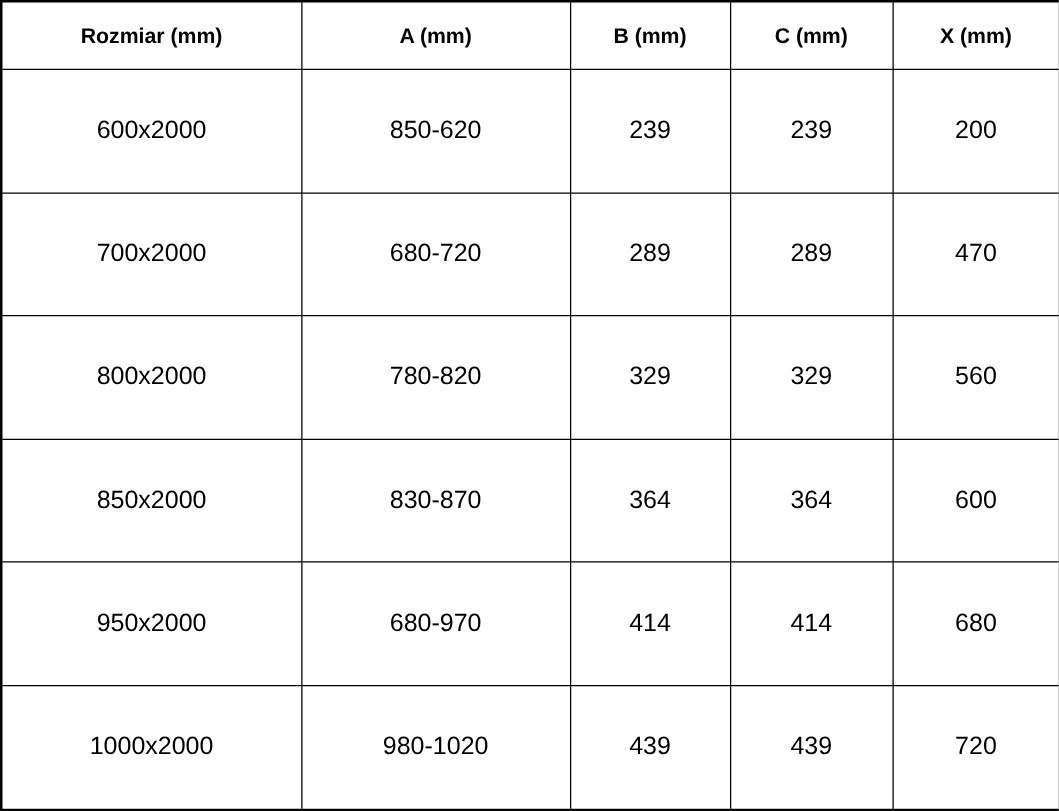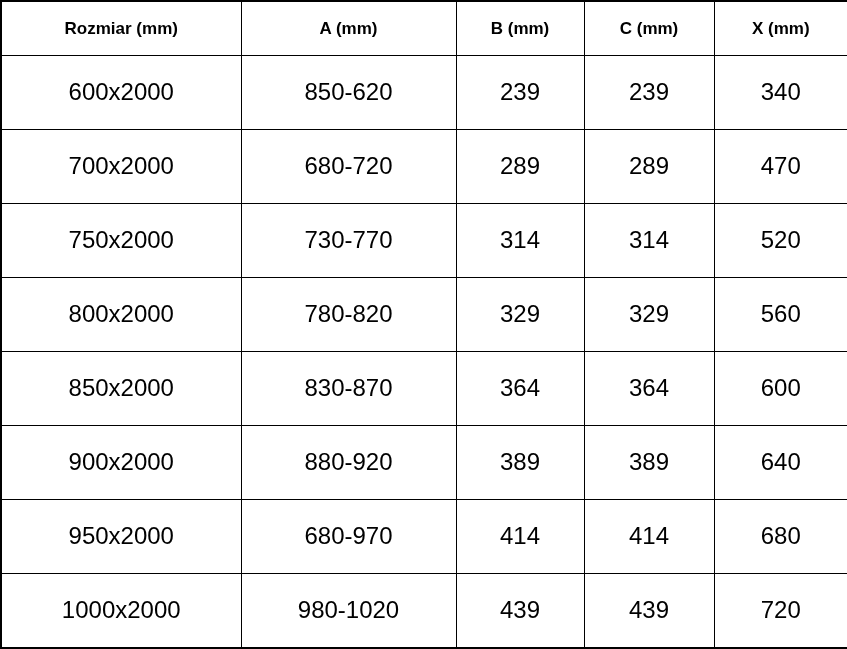--- a/index.html
+++ b/index.html
@@ -41,21 +41,21 @@
     overflow:hidden;
     white-space:nowrap;
   }
   .spec-table thead th{
     height:53px;
     font-size:17px;
     font-weight:bold;
   }
   .spec-table tbody td{
     height:52px;
-    font-size:24px;
+    font-size:20px;
     font-weight:normal;
   }
 </style>
 </head>
 <body>
 
 <table class="spec-table">
   <colgroup>
     <col class="c-rozmiar">
     <col class="c-a">
@@ -71,56 +71,42 @@
       <th>C (mm)</th>
       <th>X (mm)</th>
     </tr>
   </thead>
   <tbody>
     <tr>
       <td>600x2000</td>
       <td>850-620</td>
       <td>239</td>
       <td>239</td>
-      <td>340</td>
+      <td>200</td>
     </tr>
     <tr>
       <td>700x2000</td>
       <td>680-720</td>
       <td>289</td>
       <td>289</td>
       <td>470</td>
-    </tr>
-    <tr>
-      <td>750x2000</td>
-      <td>730-770</td>
-      <td>314</td>
-      <td>314</td>
-      <td>520</td>
     </tr>
     <tr>
       <td>800x2000</td>
       <td>780-820</td>
       <td>329</td>
       <td>329</td>
       <td>560</td>
     </tr>
     <tr>
       <td>850x2000</td>
       <td>830-870</td>
       <td>364</td>
       <td>364</td>
       <td>600</td>
-    </tr>
-    <tr>
-      <td>900x2000</td>
-      <td>880-920</td>
-      <td>389</td>
-      <td>389</td>
-      <td>640</td>
     </tr>
     <tr>
       <td>950x2000</td>
       <td>680-970</td>
       <td>414</td>
       <td>414</td>
       <td>680</td>
     </tr>
     <tr>
       <td>1000x2000</td>

